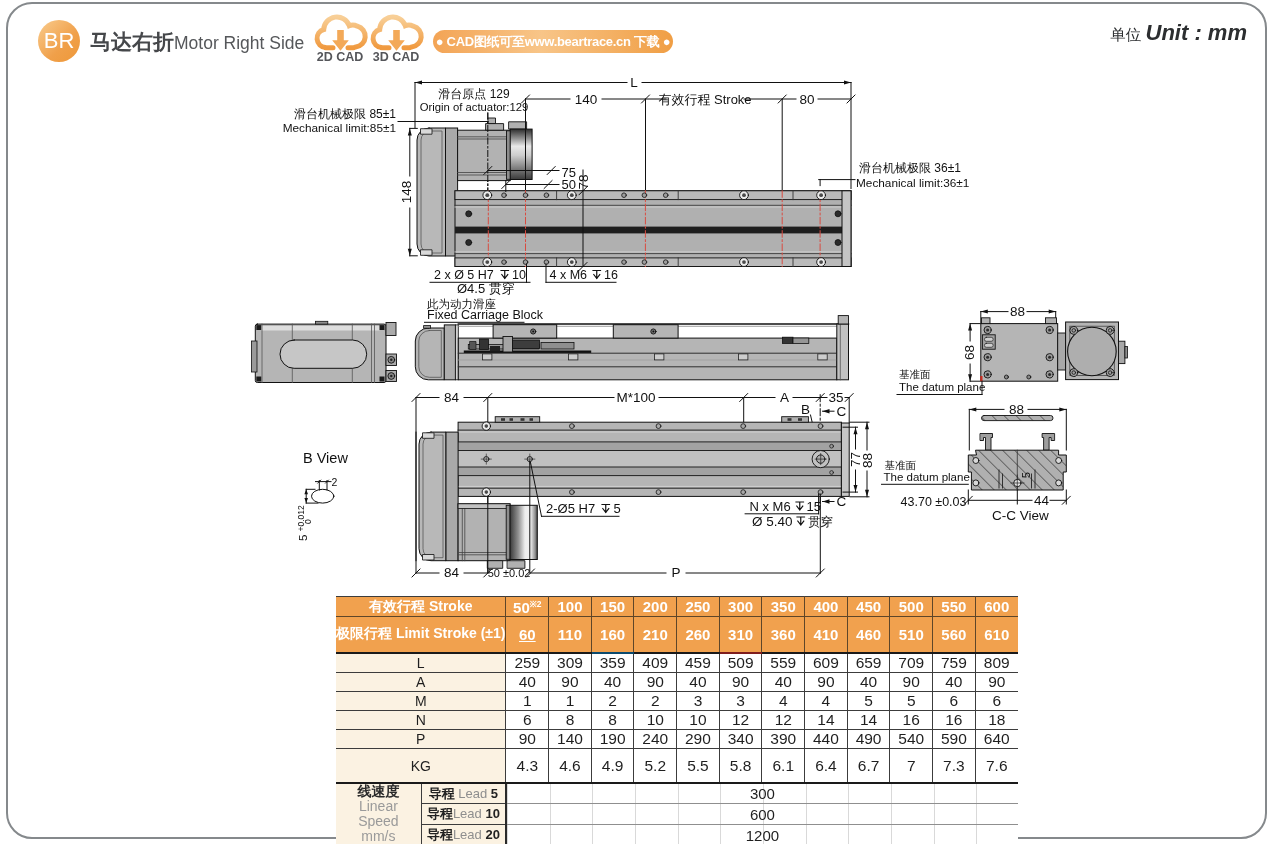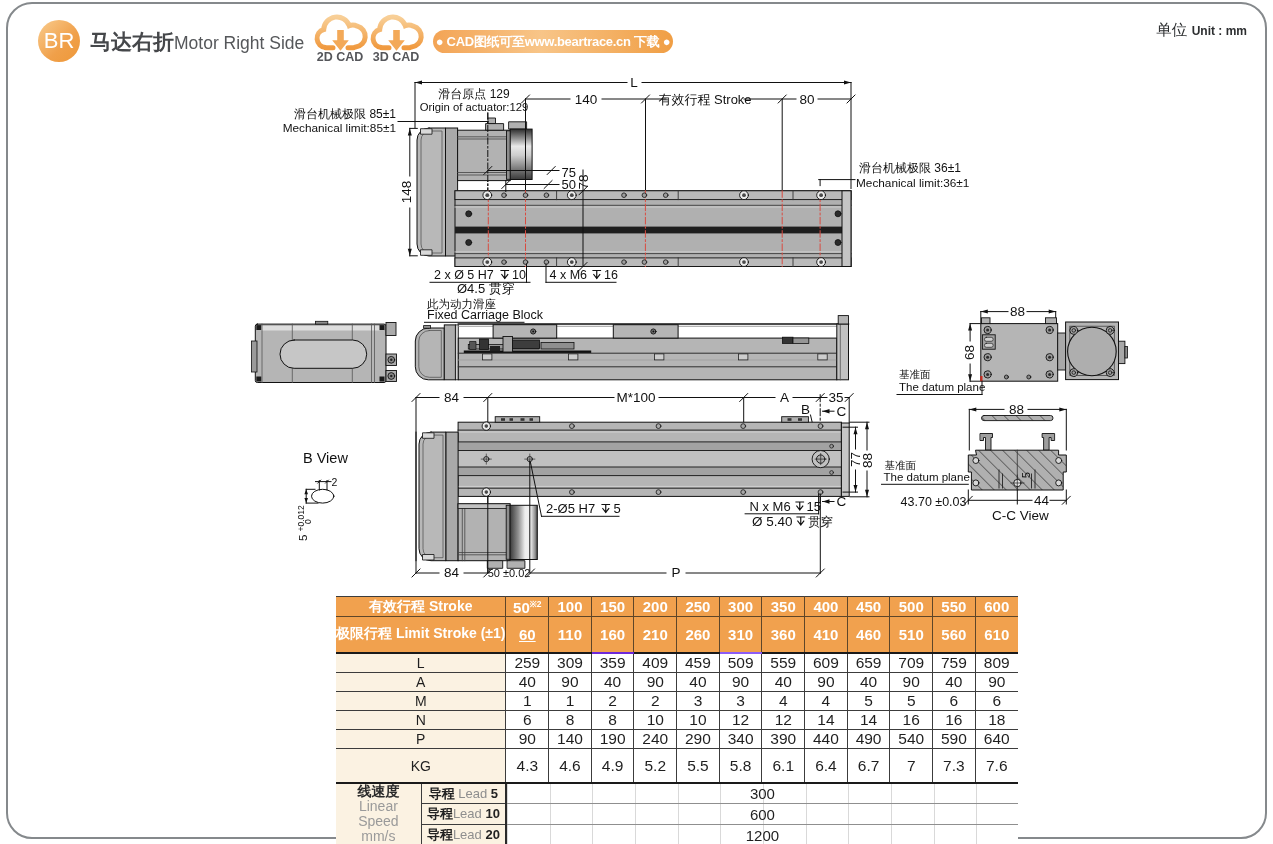--- a/index.html
+++ b/index.html
@@ -38,21 +38,21 @@
 </svg>
 
 <svg class="abs" style="left:369px;top:11px;" width="56" height="56" viewBox="0 0 56 56">
 <path d="M12.5,36.5 a9.2,9.2 0 0 1 -1.8,-18 a13.2,13.2 0 0 1 25.6,-3.8 a10.3,10.3 0 0 1 8,0.5 a10.6,10.6 0 0 1 -1.6,20.8 M12.5,36.7 h7.5 M35,36.7 h5.5" fill="none" stroke="url(#cg)" stroke-width="5" stroke-linecap="round"></path>
 <path d="M24.2,19 h6.6 v10.2 h5 l-8.3,10.6 l-8.3,-10.6 h5 z" fill="#f3a958"></path>
 <text x="27" y="50" text-anchor="middle" font-size="12.5" font-weight="bold" fill="#55565a">3D CAD</text>
 </svg>
 
 <div class="abs" style="left:433px;top:30px;width:240px;height:23px;border-radius:12px;background:linear-gradient(90deg,#f3a455,#f8c588 45%,#f09e44);color:#fff;font-size:13px;font-weight:bold;text-align:center;line-height:23px;letter-spacing:-0.3px;">●&nbsp;CAD图纸可至www.beartrace.cn 下载&nbsp;●</div>
 
-<div class="abs" style="left:1045px;top:20px;width:202px;text-align:right;font-size:15.5px;color:#2c2e30;"><span style="font-weight:normal;">单位</span> <b style="font-size:12px;">Unit : mm</b></div>
+<div class="abs" style="left:1045px;top:20px;width:202px;text-align:right;font-size:15.5px;color:#2c2e30;"><span style="font-weight:normal;">单位</span> <b style="font-size:22px;font-style:italic;">Unit : mm</b></div>
 
 <table id="spec">
 <colgroup>
       <col style="width:84px">
       <col style="width:83.4px">
       <col span="12" style="width:42.66px">
     </colgroup>
 
 <tbody>
       <tr style="height:20px;border-top:1.6px solid #3c3c3c;">
@@ -68,24 +68,24 @@
         <td class="orv">450</td>
         <td class="orv">500</td>
         <td class="orv">550</td>
         <td class="orv">600</td>
 </tr>
 
 <tr style="height:36px;">
 <td class="or" colspan="2" style="font-size:14px;border-bottom:2px solid #1a1a1a;">极限行程 Limit Stroke (±1)</td>
 <td class="orv" style="border-bottom:2px solid #1a1a1a;text-decoration:underline;">60</td>
         <td class="orv" style="border-bottom:2px solid #1a1a1a;">110</td>
-        <td class="orv" style="border-bottom:2px solid #6d28d9;">160</td>
+        <td class="orv" style="border-bottom:2px solid #0c4a6e;">160</td>
         <td class="orv" style="border-bottom:2px solid #1a1a1a;">210</td>
         <td class="orv" style="border-bottom:2px solid #1a1a1a;">260</td>
-        <td class="orv" style="border-bottom:2px solid #8b5cf6;">310</td>
+        <td class="orv" style="border-bottom:2px solid #7f1d1d;">310</td>
         <td class="orv" style="border-bottom:2px solid #1a1a1a;">360</td>
         <td class="orv" style="border-bottom:2px solid #1a1a1a;">410</td>
         <td class="orv" style="border-bottom:2px solid #1a1a1a;">460</td>
         <td class="orv" style="border-bottom:2px solid #1a1a1a;">510</td>
         <td class="orv" style="border-bottom:2px solid #1a1a1a;">560</td>
         <td class="orv" style="border-bottom:2px solid #1a1a1a;">610</td>
 </tr>
 
 <tr style="height:19.2px;">
         <td class="lab" colspan="2">L</td>

